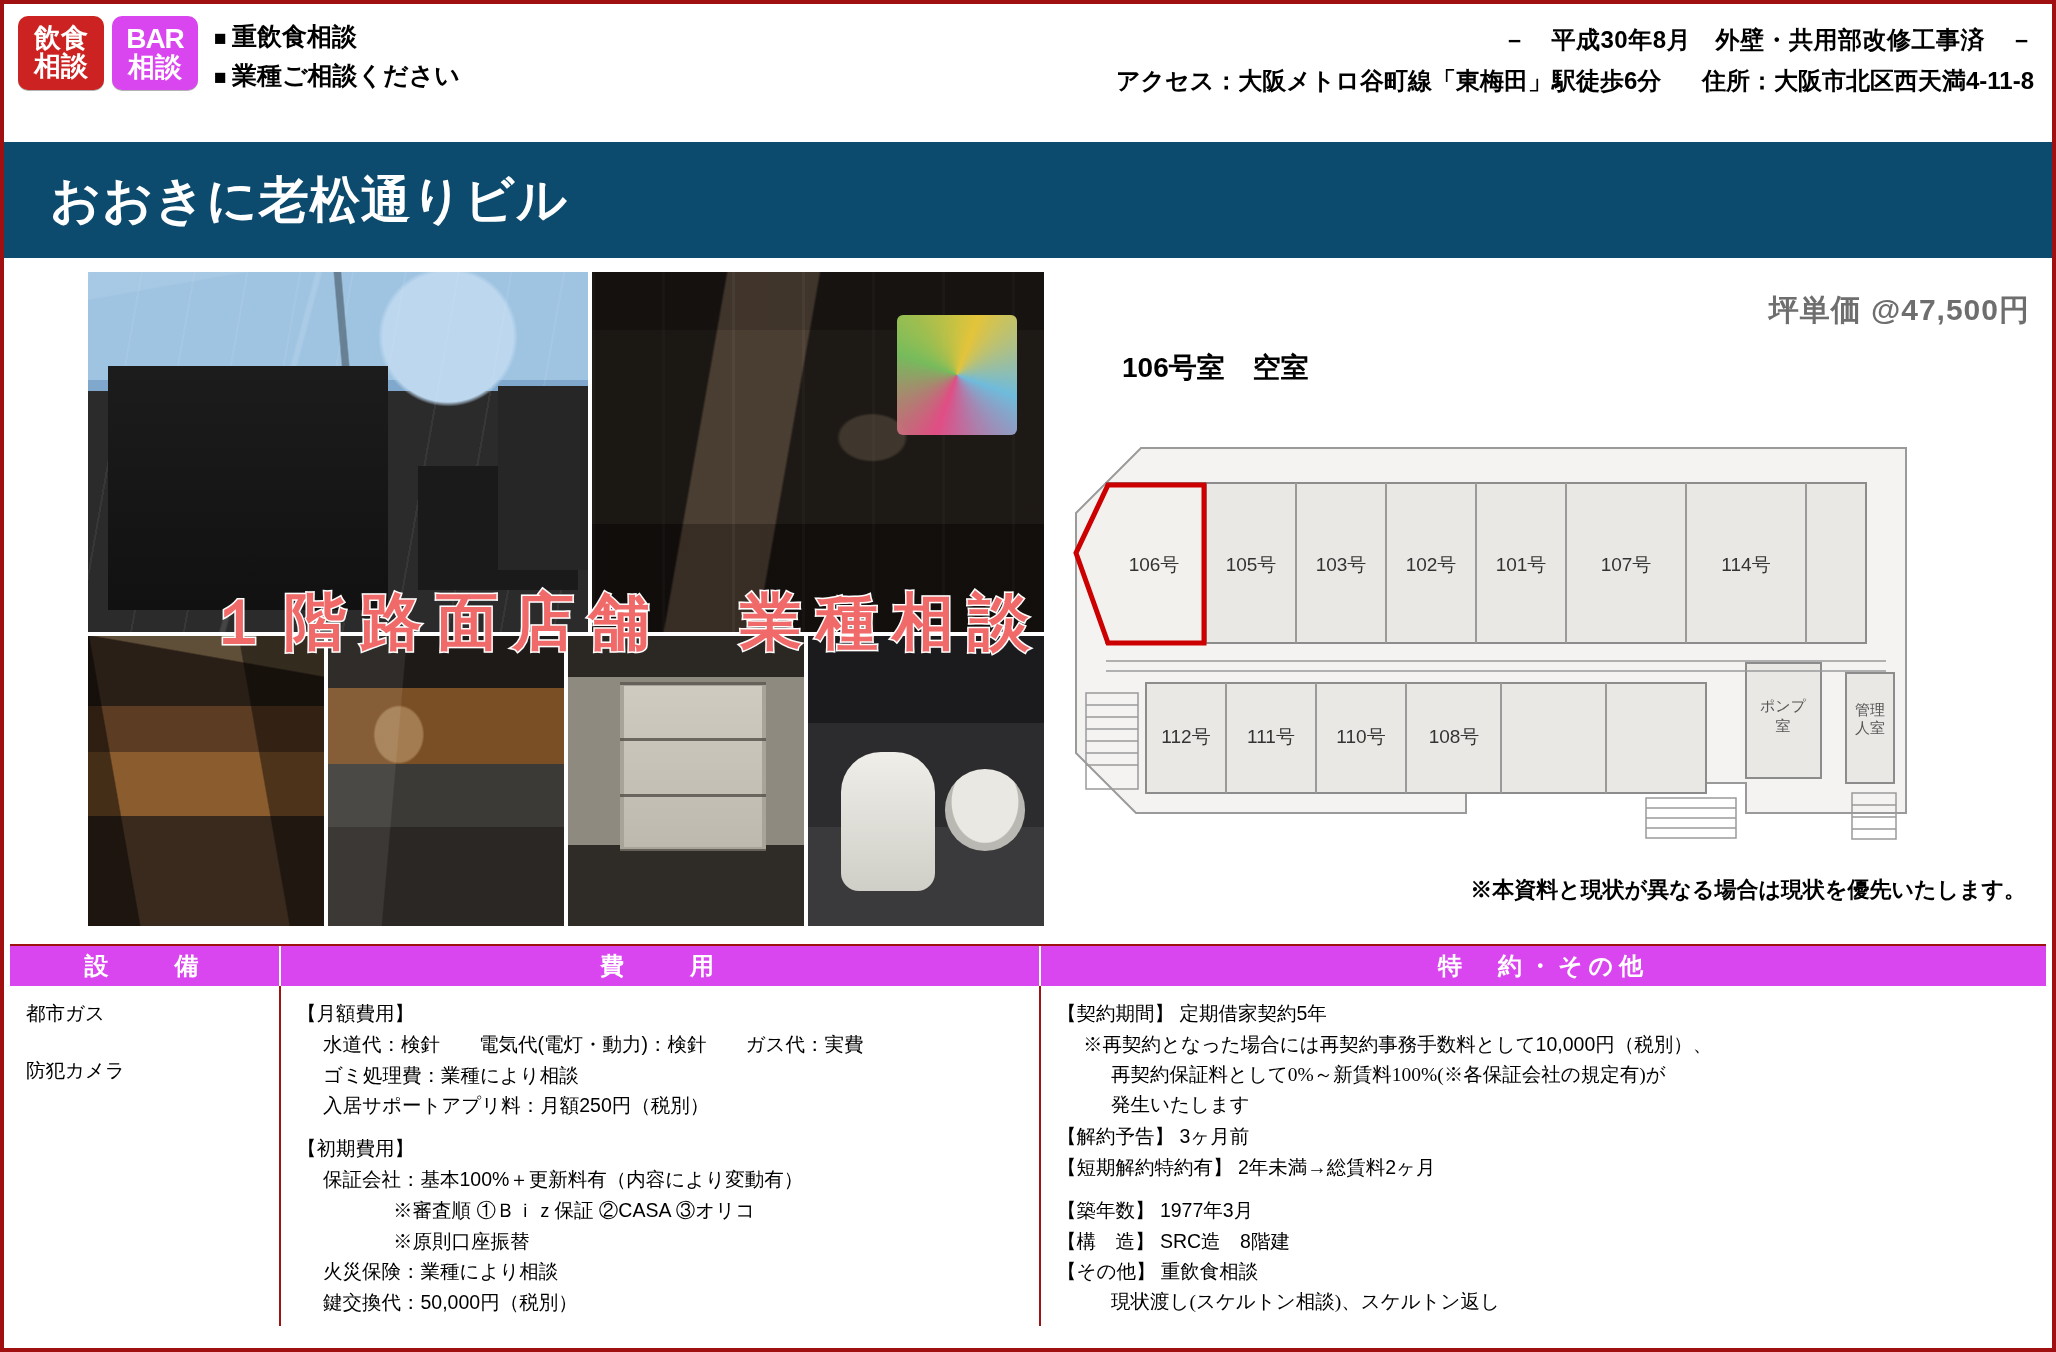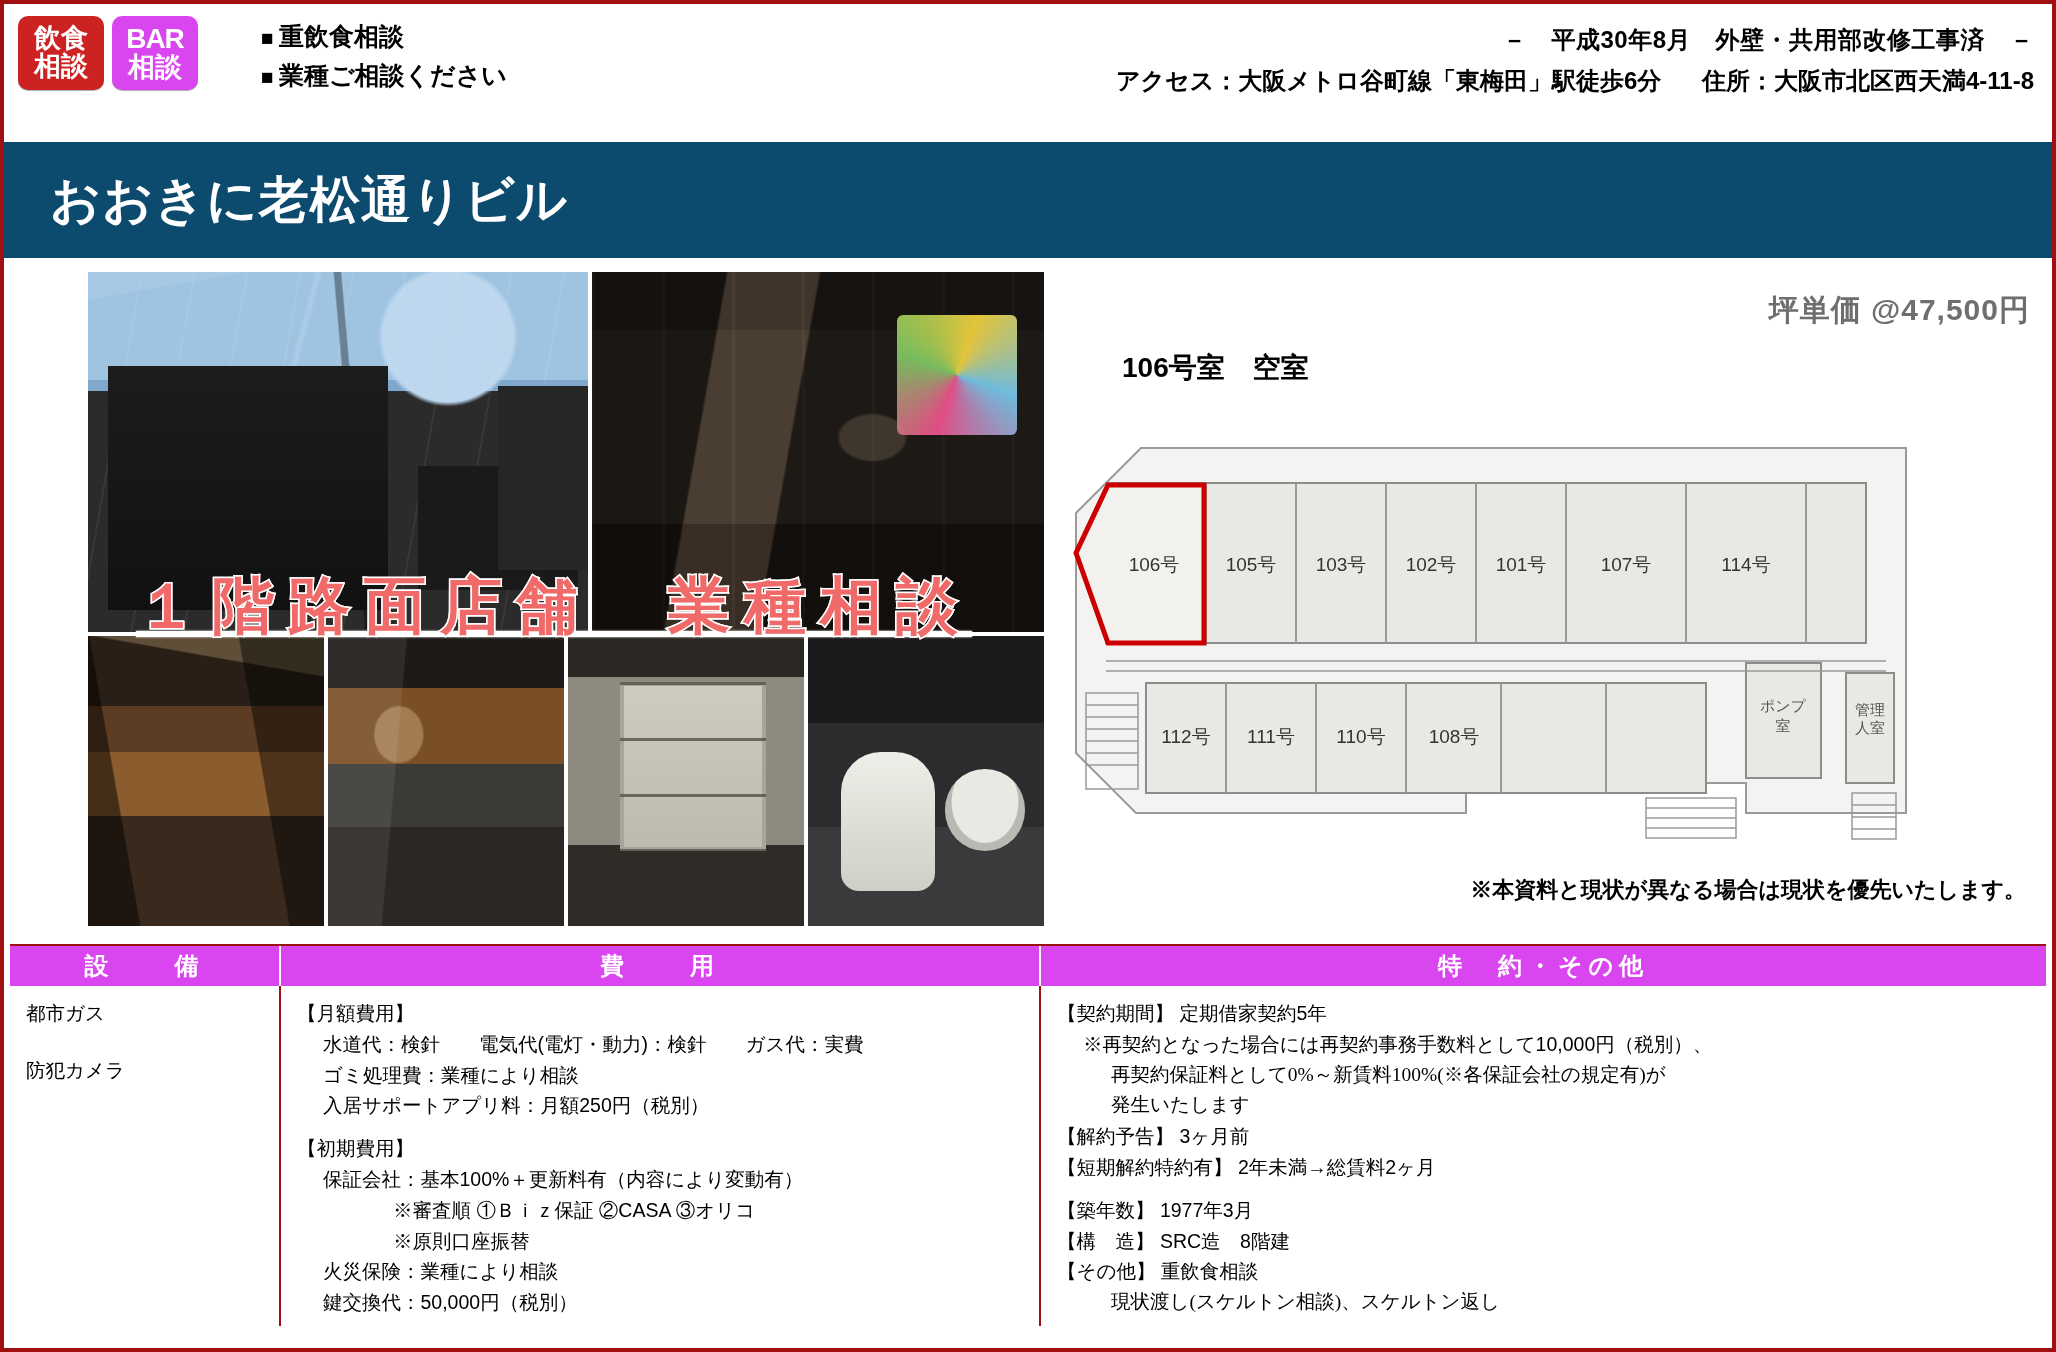--- a/index.html
+++ b/index.html
@@ -18,21 +18,20 @@
     border: 4px solid #a01010;
   }
 
   
   .header {
     position: relative;
     height: 126px;
     display: flex;
     align-items: flex-start;
     padding: 8px 10px 0 14px;
-    gap: 47px;
   }
   .badges { display:flex; gap:8px; flex: 0 0 auto; margin-top: 4px;}
   .badge {
     width: 86px; height: 74px;
     border-radius: 10px;
     color: #fff;
     display:flex; flex-direction:column;
     align-items:center; justify-content:center;
     font-weight: bold;
     line-height: 1.02;
@@ -208,32 +207,31 @@
   }
   .img-toilet::after{
     content:"";position:absolute;right:8%;top:46%;width:34%;height:28%;
     background:radial-gradient(ellipse at 50% 40%, #e9e8e2 0 58%, #b9b8b2 60% 100%);
     border-radius:50%;
   }
 
   .overlay-text {
     position: absolute;
     left: 60px;
-    top: 300px;
+    top: 316px;
     width: 980px;
-    text-align: center;
+    text-align: right;
     font-size: 62px;
     font-weight: bold;
     letter-spacing: 14px;
     color: #f06a6a;
     -webkit-text-stroke: 3px #ffffff;
     paint-order: stroke fill;
     text-shadow: 0 0 2px #fff;
     pointer-events: none;
-    text-decoration: underline;
   }
 
   
   .planarea {
     flex: 1;
     position: relative;
     padding: 6px 22px 0 8px;
   }
   .tsubo-unit {
     text-align: right;

